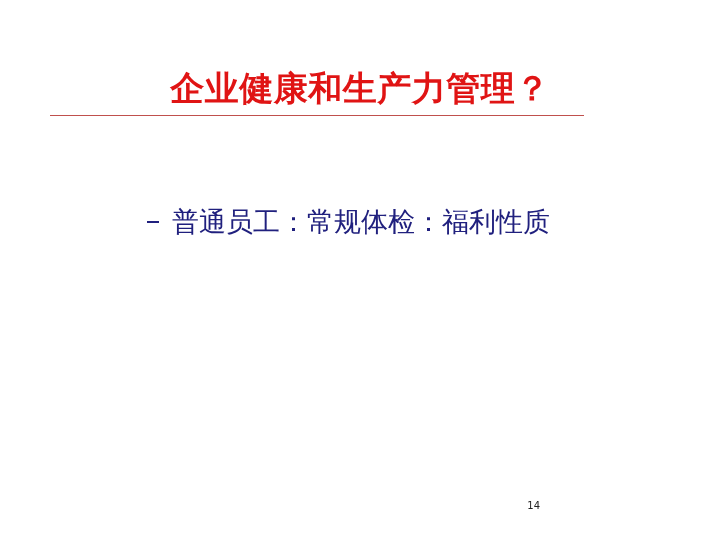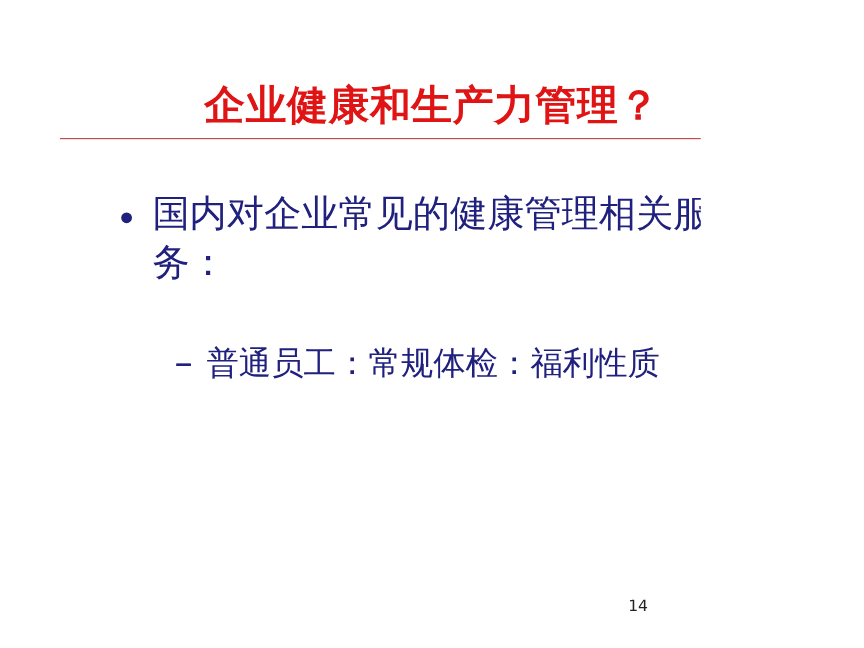--- a/index.html
+++ b/index.html
@@ -110,39 +110,35 @@
     border-top: 2px solid #20207e;
   }
 
   
   .slide-number {
     position: absolute;
     right: 44px;
     bottom: 26px;
     color: #232323;
     font-family: "DejaVu Sans", "Liberation Sans", sans-serif;
-    font-size: 13px;
+    font-size: 10px;
     line-height: 16px;
   }
 </style>
 </head>
 <body>
 
 <div class="slide">
 
   <h1 class="slide-title">企业健康和生产力管理？</h1>
 
   <div class="title-rule"></div>
 
   <div class="body-area">
 
-    <div class="bullet-l1">
-      <span class="marker-dot"></span>
-      <span class="bullet-text">国内对企业常见的健康管理相关服务：</span>
-    </div>
 
     <div class="sub-group">
 
       <div class="bullet-l2">
         <span class="marker-dash"></span>
       </div>
 
       <div class="bullet-l2">
         <span class="marker-dash"></span>
         <span class="bullet-text">普通员工：常规体检：福利性质</span>

